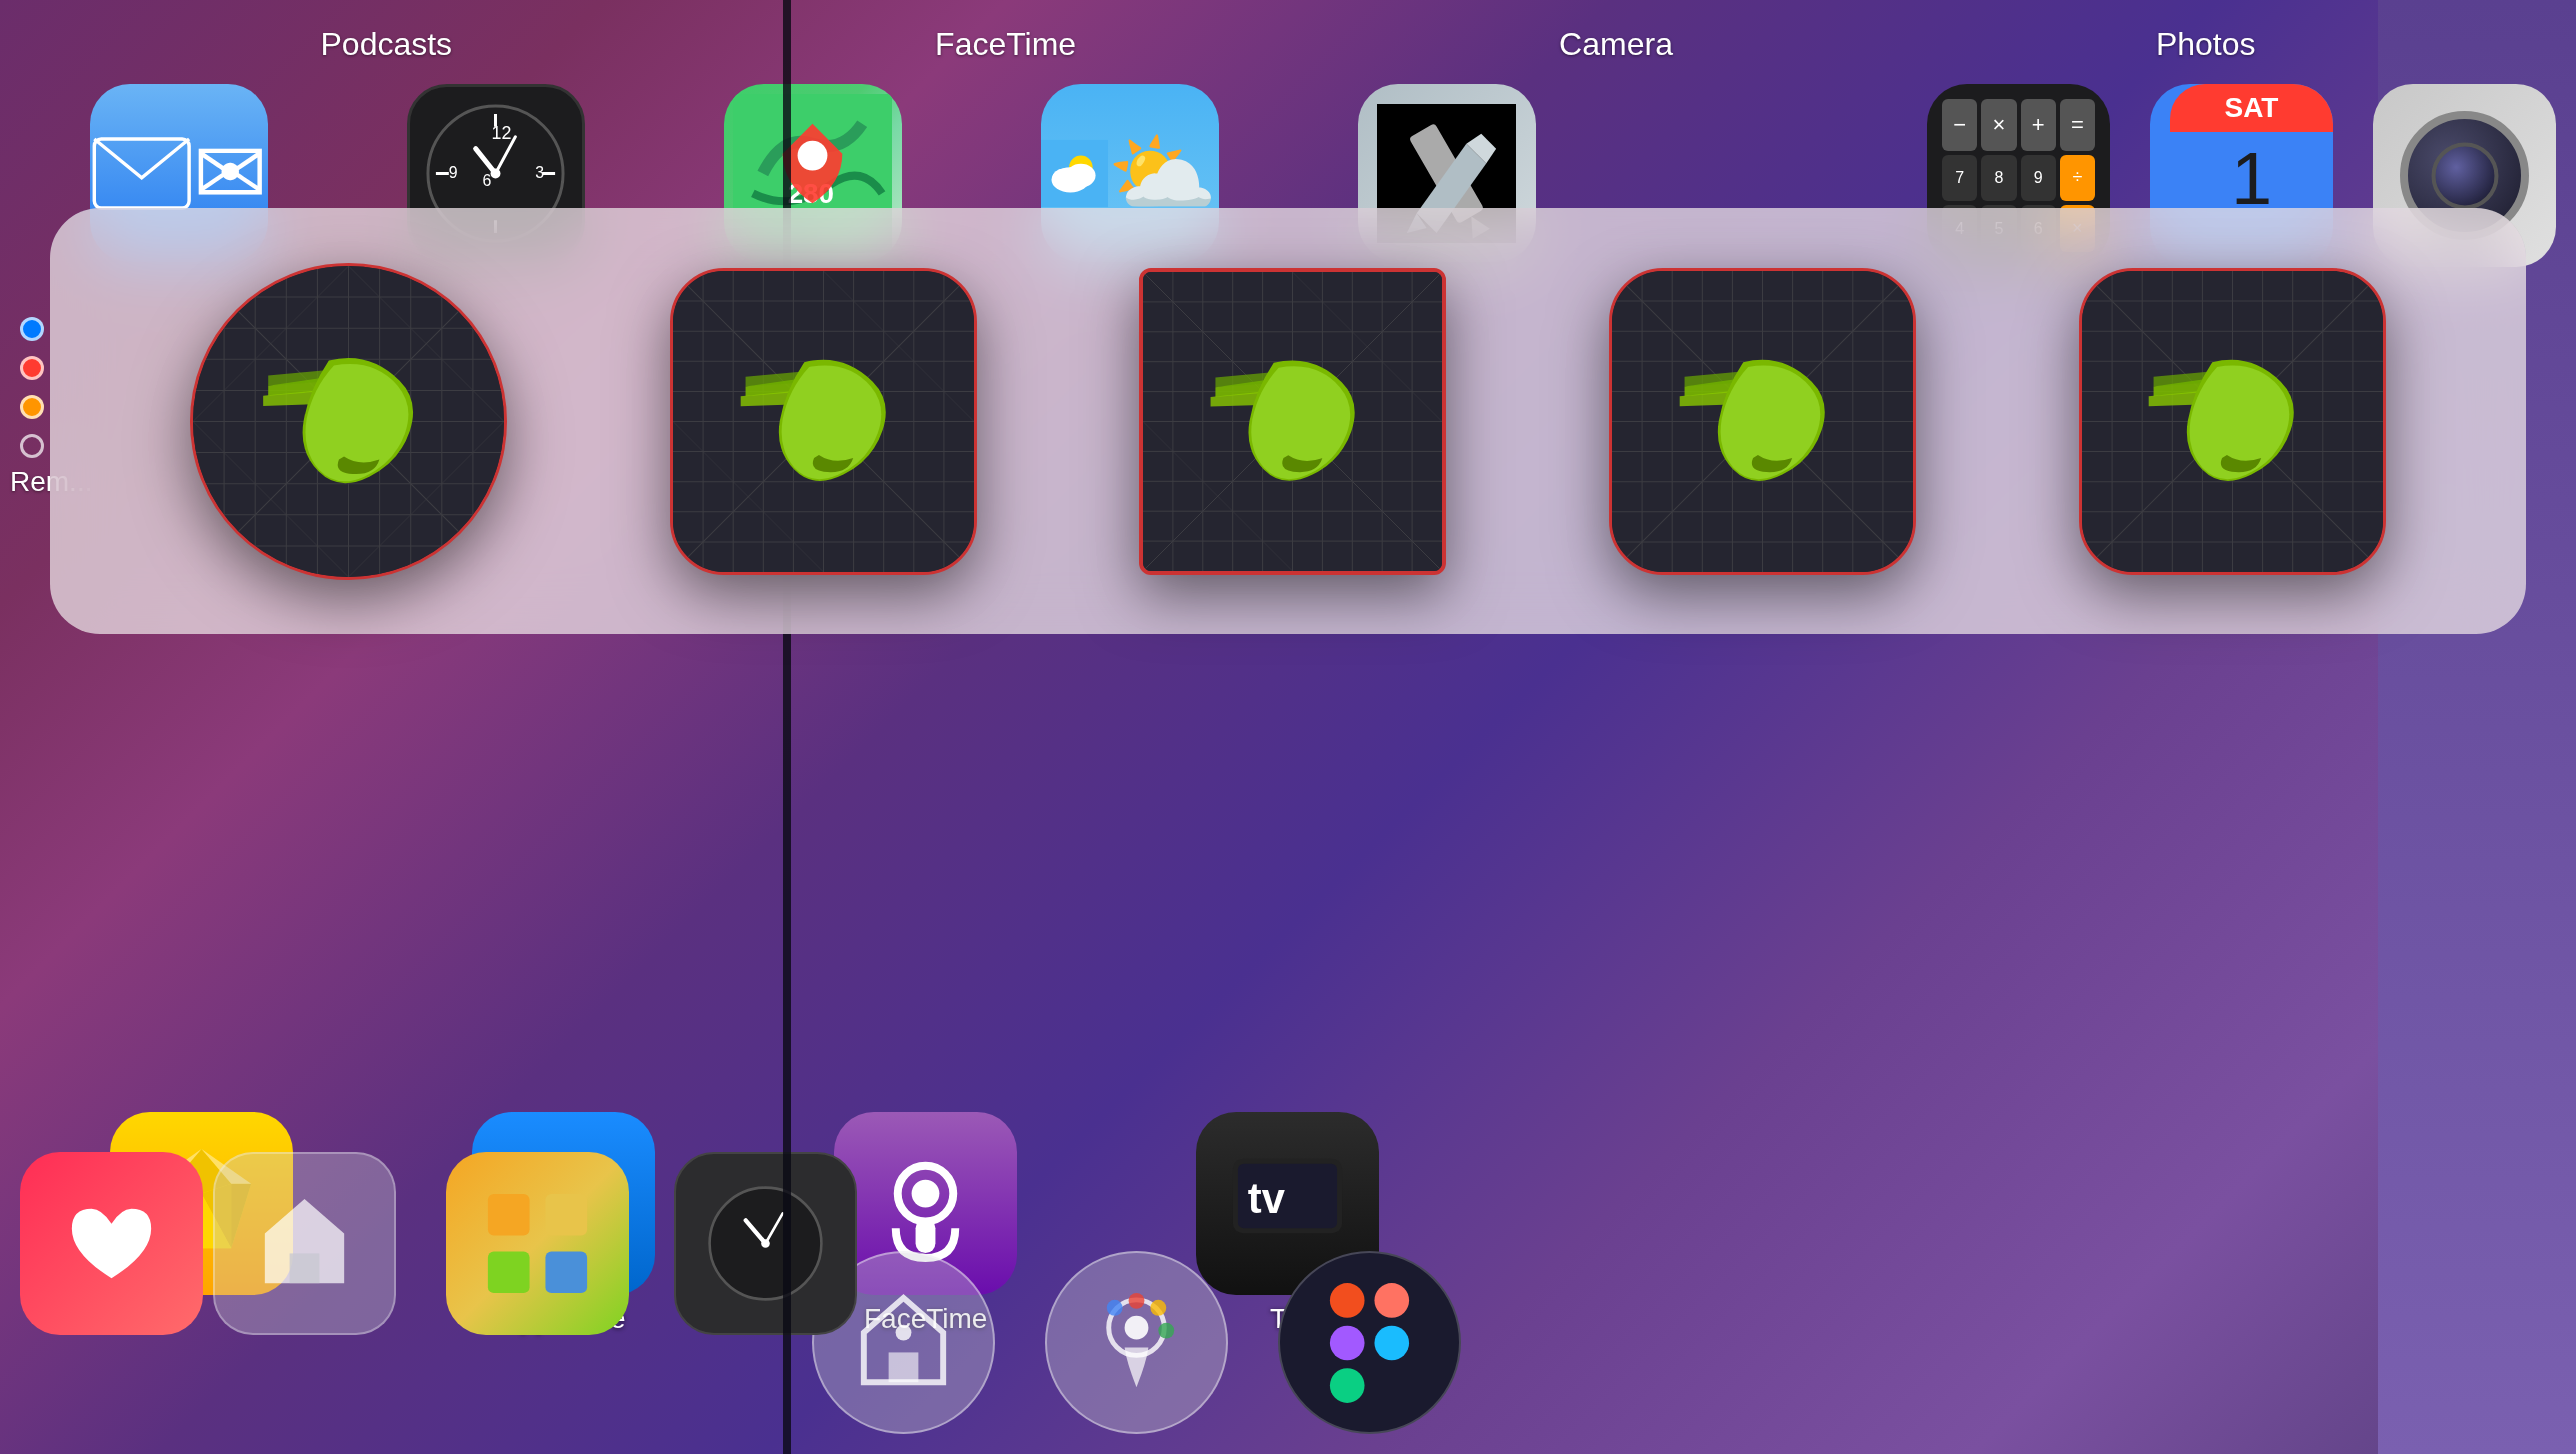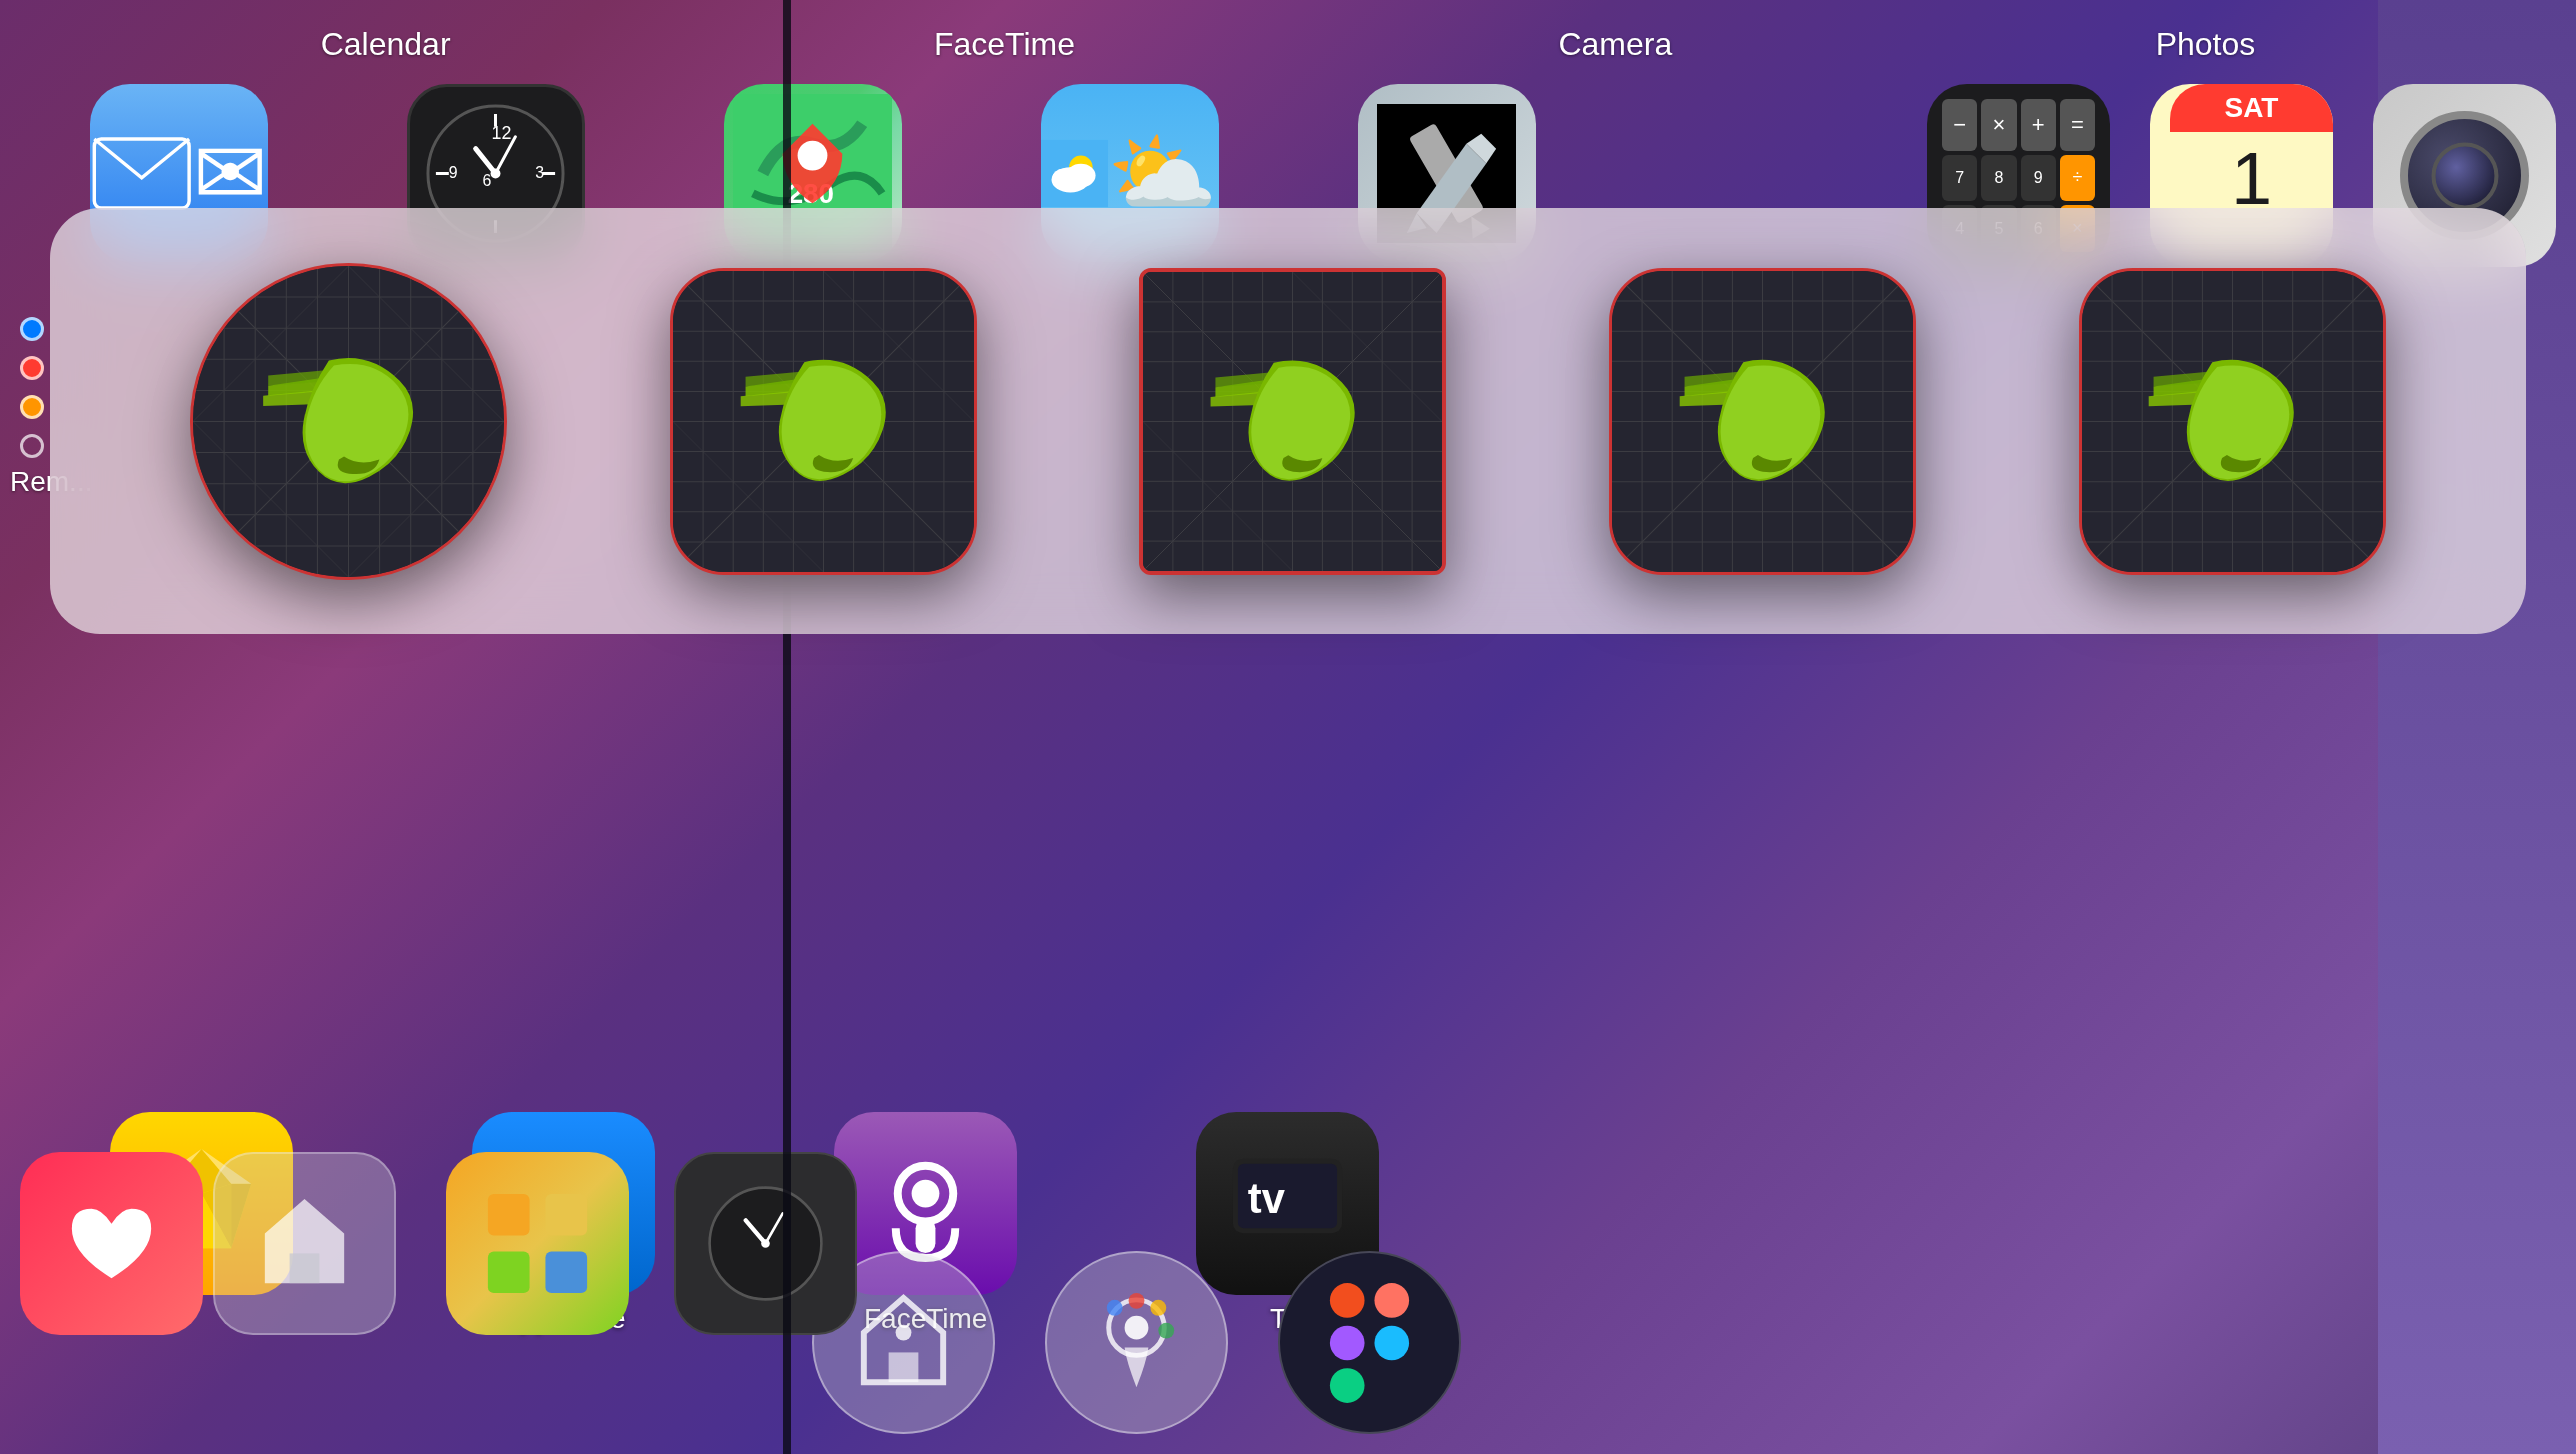--- a/index.html
+++ b/index.html
@@ -106,21 +106,21 @@
       background: linear-gradient(135deg, #b0bec5 0%, #cfd8dc 100%);
     }
 
     
     .icon-calc {
       background: #1c1c1e;
     }
 
     
     .icon-calendar {
-      background: #fef9c3;
+      background: #3b82f6;
       padding-left: 20px;
     }
 
     
     .icon-camera {
       background: linear-gradient(135deg, #c8c8c8 0%, #e0e0e0 100%);
     }
 
     
     .modal-panel {
@@ -421,21 +421,21 @@
 </head>
 <body>
 
 <div class="background"></div>
 
 <div class="vertical-divider"></div>
 
 <div class="right-phone-overlay"></div>
 
 <div class="top-app-bar">
-  <span class="top-app-label">Calendar</span>
+  <span class="top-app-label">Podcasts</span>
   <span class="top-app-label">FaceTime</span>
   <span class="top-app-label">Camera</span>
   <span class="top-app-label">Photos</span>
 </div>
 
 <div class="bg-apps-row1">
 
   <div class="app-icon-wrap">
     <div class="app-icon icon-mail">
       <svg width="119" height="89" viewBox="0 0 120 90">

